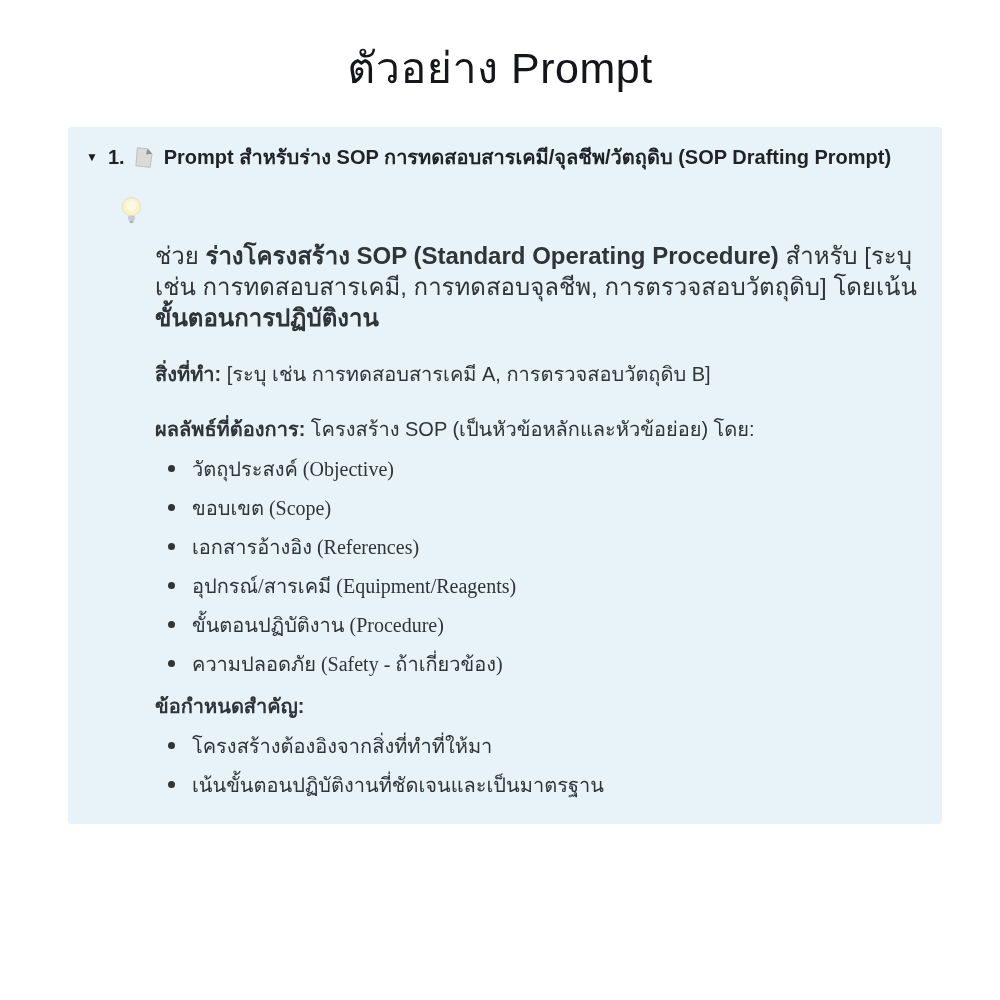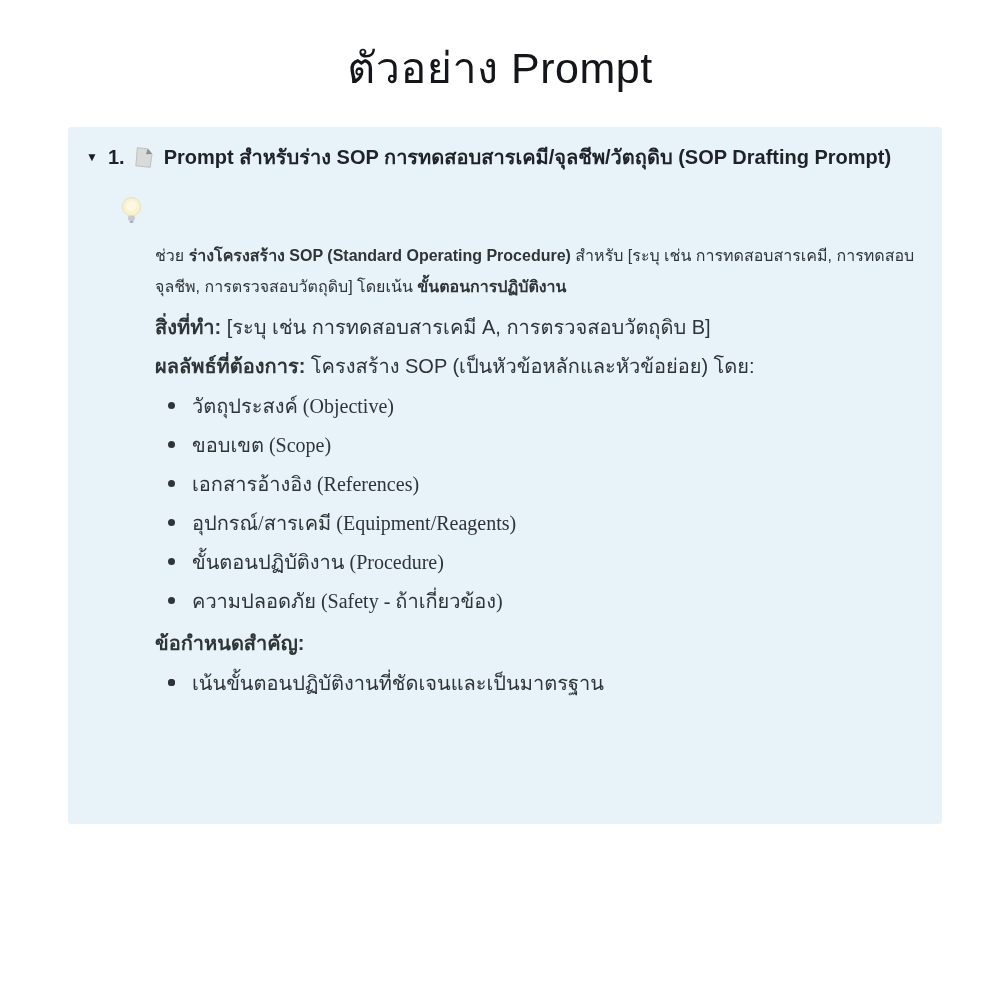--- a/index.html
+++ b/index.html
@@ -61,25 +61,25 @@
   .intro-row {
     display: flex;
     align-items: flex-start;
     font-size: 20px;
   }
   .bulb-icon { width: 23px; height: 31px; margin: -2px 12px 0 0; flex: 0 0 auto; }
   .b { font-weight: 700; }
   .para {
     margin: 13px 0 0 35px;
     width: 762px;
-    font-size: 16px;
+    font-size: 24px;
     line-height: 31px;
   }
   .kv-line {
-    margin: 12px 0 0 35px;
+    margin: 28px 0 0 35px;
     font-size: 20px;
     line-height: 27px;
   }
   .bullets {
     list-style: none;
     margin: 1px 0 0 35px;
     padding: 0;
     font-family: Liberation Serif, serif;
   }
   .bullets li {
@@ -142,18 +142,18 @@
       <li><span class="dot"></span><span>ขอบเขต (Scope)</span></li>
       <li><span class="dot"></span><span>เอกสารอ้างอิง (References)</span></li>
       <li><span class="dot"></span><span>อุปกรณ์/สารเคมี (Equipment/Reagents)</span></li>
       <li><span class="dot"></span><span>ขั้นตอนปฏิบัติงาน (Procedure)</span></li>
       <li><span class="dot"></span><span>ความปลอดภัย (Safety - ถ้าเกี่ยวข้อง)</span></li>
     </ul>
 
     <div class="req-heading">ข้อกำหนดสำคัญ:</div>
 
     <ul class="bullets">
-      <li><span class="dot"></span></li>
+      <li><span class="dot"></span><span>โครงสร้างต้องอิงจากสิ่งที่ทำที่ให้มา</span></li>
       <li><span class="dot"></span><span>เน้นขั้นตอนปฏิบัติงานที่ชัดเจนและเป็นมาตรฐาน</span></li>
     </ul>
 
   </div>
 </div>
 
 </body></html>

